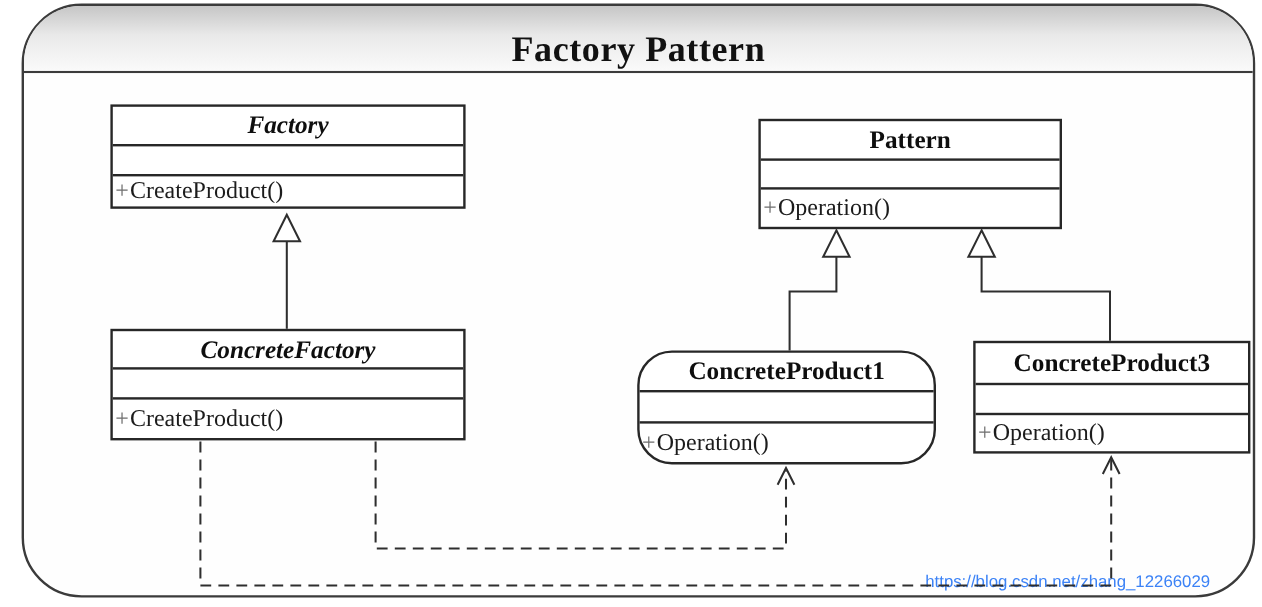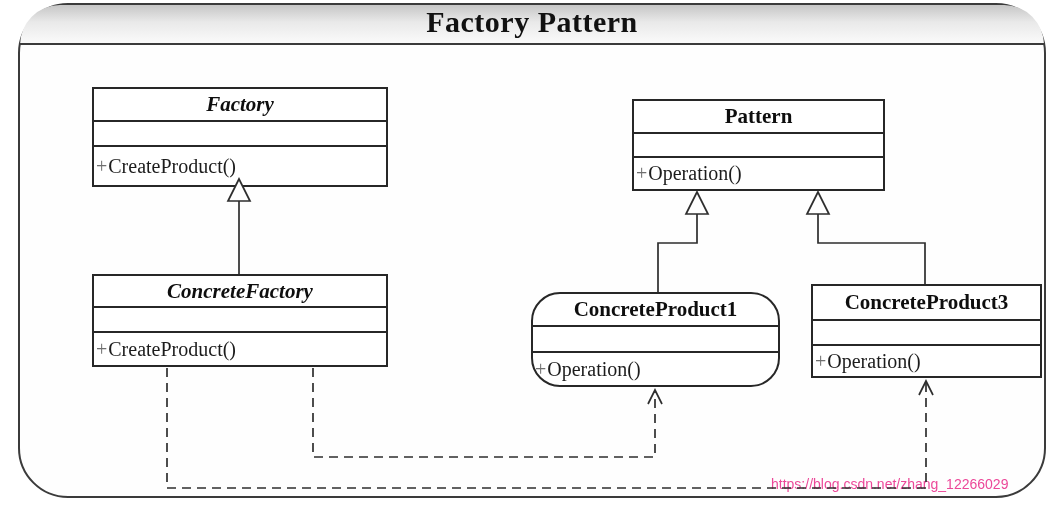--- a/index.html
+++ b/index.html
@@ -23,27 +23,27 @@
     width: 1028px; height: 495px;
     border: 2.5px solid #3b3b3b;
     border-radius: 50px;
     background: #fefefe;
     box-sizing: border-box;
   }
   .title-bar {
     position: absolute;
     left: 0; top: 0;
     width: 100%;
-    height: 40px;
+    height: 56px;
     box-sizing: border-box;
     border-bottom: 2.5px solid #3b3b3b;
     border-radius: 47px 47px 0 0;
     background: linear-gradient(to bottom, #c6c6c6 0%, #e9e9e9 45%, #fafafa 100%);
     display: flex;
-    align-items: flex-start;
+    align-items: flex-end;
     justify-content: center;
   }
   .title-bar .title-text {
     font-size: 30px;
     font-weight: bold;
     color: #111111;
     letter-spacing: 0.5px;
   }
   
   .cls {
@@ -74,21 +74,21 @@
     display: flex;
     align-items: center;
     font-size: 20px;
     color: #1c1c1c;
     padding-left: 2px;
     box-sizing: border-box;
     white-space: nowrap;
   }
   .cls .ops .vis { color: #6f6f6f; margin-right: 1px; }
   
-  #box-factory          { left: 92px;  top: 87px;  width: 296px; height: 100px; }
+  #box-factory          { left: 92px;  top: 87px;  width: 296px; height: 87px; }
   #box-factory .name    { height: 33px; }
   #box-factory .attrs   { height: 25px; }
   #box-concrete-factory { left: 92px;  top: 274px; width: 296px; height: 93px; }
   #box-concrete-factory .name  { height: 32px; }
   #box-concrete-factory .attrs { height: 25px; }
   #box-product          { left: 632px; top: 99px;  width: 253px; height: 92px; }
   #box-product .name    { height: 33px; }
   #box-product .attrs   { height: 24px; }
   #box-concrete-product1 { left: 531px; top: 292px; width: 249px; height: 95px; border-radius: 29px; }
   #box-concrete-product1 .name  { height: 33px; }
@@ -103,21 +103,21 @@
     width: 1052px; height: 506px;
     pointer-events: none;
   }
   
   .watermark {
     position: absolute;
     left: 771px;
     top: 476px;
     font-family: "Liberation Sans", "DejaVu Sans", sans-serif;
     font-size: 14px;
-    color: #ec4899;
+    color: #3b82f6;
     white-space: nowrap;
   }
 </style>
 </head>
 <body>
 
 <div class="stage">
 
   <div class="frame">
     <div class="title-bar">

